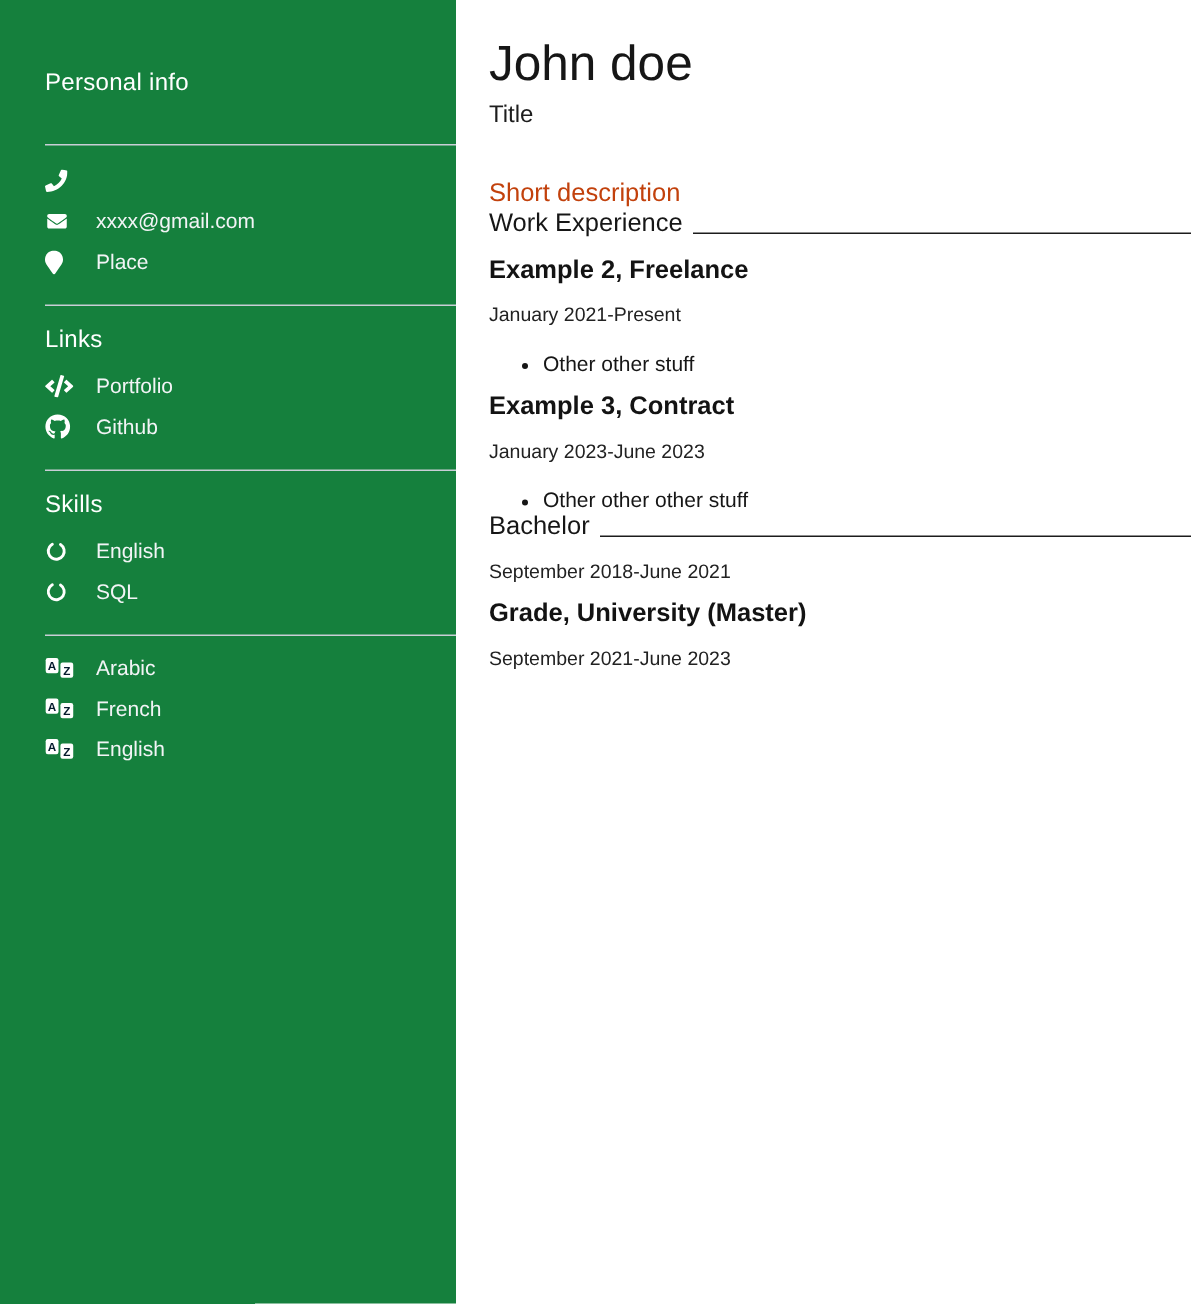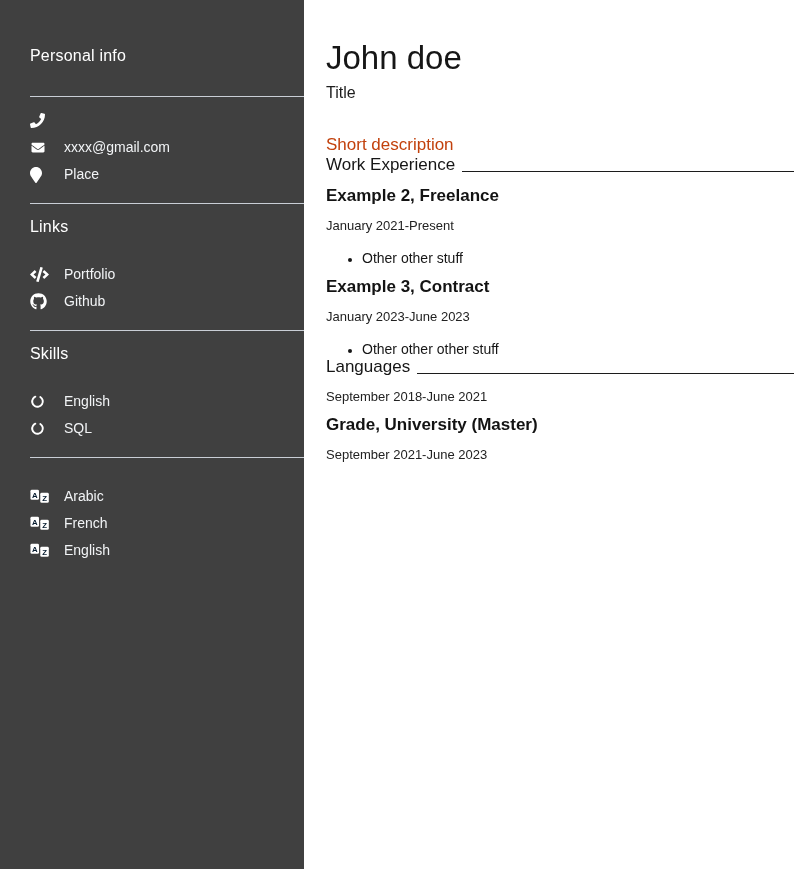--- a/index.html
+++ b/index.html
@@ -8,43 +8,43 @@
     font-family: "Liberation Sans", "DejaVu Sans", sans-serif;
     background: #ffffff;
     color: #111111;
     position: relative;
     overflow: hidden;
   }
   
   .sidebar {
     position: absolute; left: 0; top: 0; bottom: 0;
     width: 304px;
-    background: #404040;
+    background: #15803d;
     color: #ffffff;
     padding: 47px 0 0 30px;
   }
   .sb-heading { font-size: 16px; font-weight: 400; line-height: 18px; letter-spacing: .2px; }
   .sb-div {
     border: none; border-top: 1px solid #c9ced6;
     width: 274px; height: 0;
   }
   .sb-div.d1 { margin-top: 31px; }
   .sb-div.dn { margin-top: 15px; }
   .sb-rows { margin-top: 10px; }
-  .sb-rows.tight { margin-top: 25px; }
+  .sb-rows.tight { margin-top: 8px; }
   .sb-heading.after-div { margin-top: 14px; }
   .row { display: flex; align-items: center; height: 27px; }
   .icn { width: 20px; display: flex; align-items: center; justify-content: flex-start; flex: 0 0 20px; }
   .icn svg { display: block; }
   .lbl { margin-left: 14px; font-size: 14px; line-height: 27px; color: #f2f4f6; }
   
   .main {
     position: absolute; left: 326px; top: 0;
     width: 468px;
-    padding-top: 40px;
+    padding-top: 24px;
   }
   .name { font-size: 33px; font-weight: 400; line-height: 36px; color: #161616; }
   .job-title { font-size: 16px; margin-top: 8px; color: #1d1d1d; }
   .desc { font-size: 17px; margin-top: 33px; color: #c2410c; }
   .sec-head { display: flex; align-items: flex-end; }
   .sec-head .txt { font-size: 17px; font-weight: 400; line-height: 20px; color: #161616; white-space: nowrap; }
   .sec-head .rule { flex: 1 1 auto; border-bottom: 1.4px solid #1c1c1c; margin: 0 0 3px 7px; }
   .entry-title { font-size: 17px; font-weight: 700; margin-top: 11px; line-height: 20px; color: #131313; }
   .entry-date { font-size: 13px; margin-top: 12px; color: #222222; }
   .bullets { margin: 17px 0 0 0; padding-left: 36px; list-style: disc; }
@@ -198,21 +198,21 @@
 
   <div class="entry">
     <div class="entry-title">Example 3, Contract</div>
     <div class="entry-date">January 2023-June 2023</div>
     <ul class="bullets">
       <li>Other other other stuff</li>
     </ul>
   </div>
 
   <div class="sec-head">
-    <span class="txt">Languages</span>
+    <span class="txt">Bachelor</span>
     <span class="rule"></span>
   </div>
 
   <div class="entry">
     <div class="entry-date">September 2018-June 2021</div>
   </div>
 
   <div class="entry">
     <div class="entry-title">Grade, University (Master)</div>
     <div class="entry-date">September 2021-June 2023</div>

